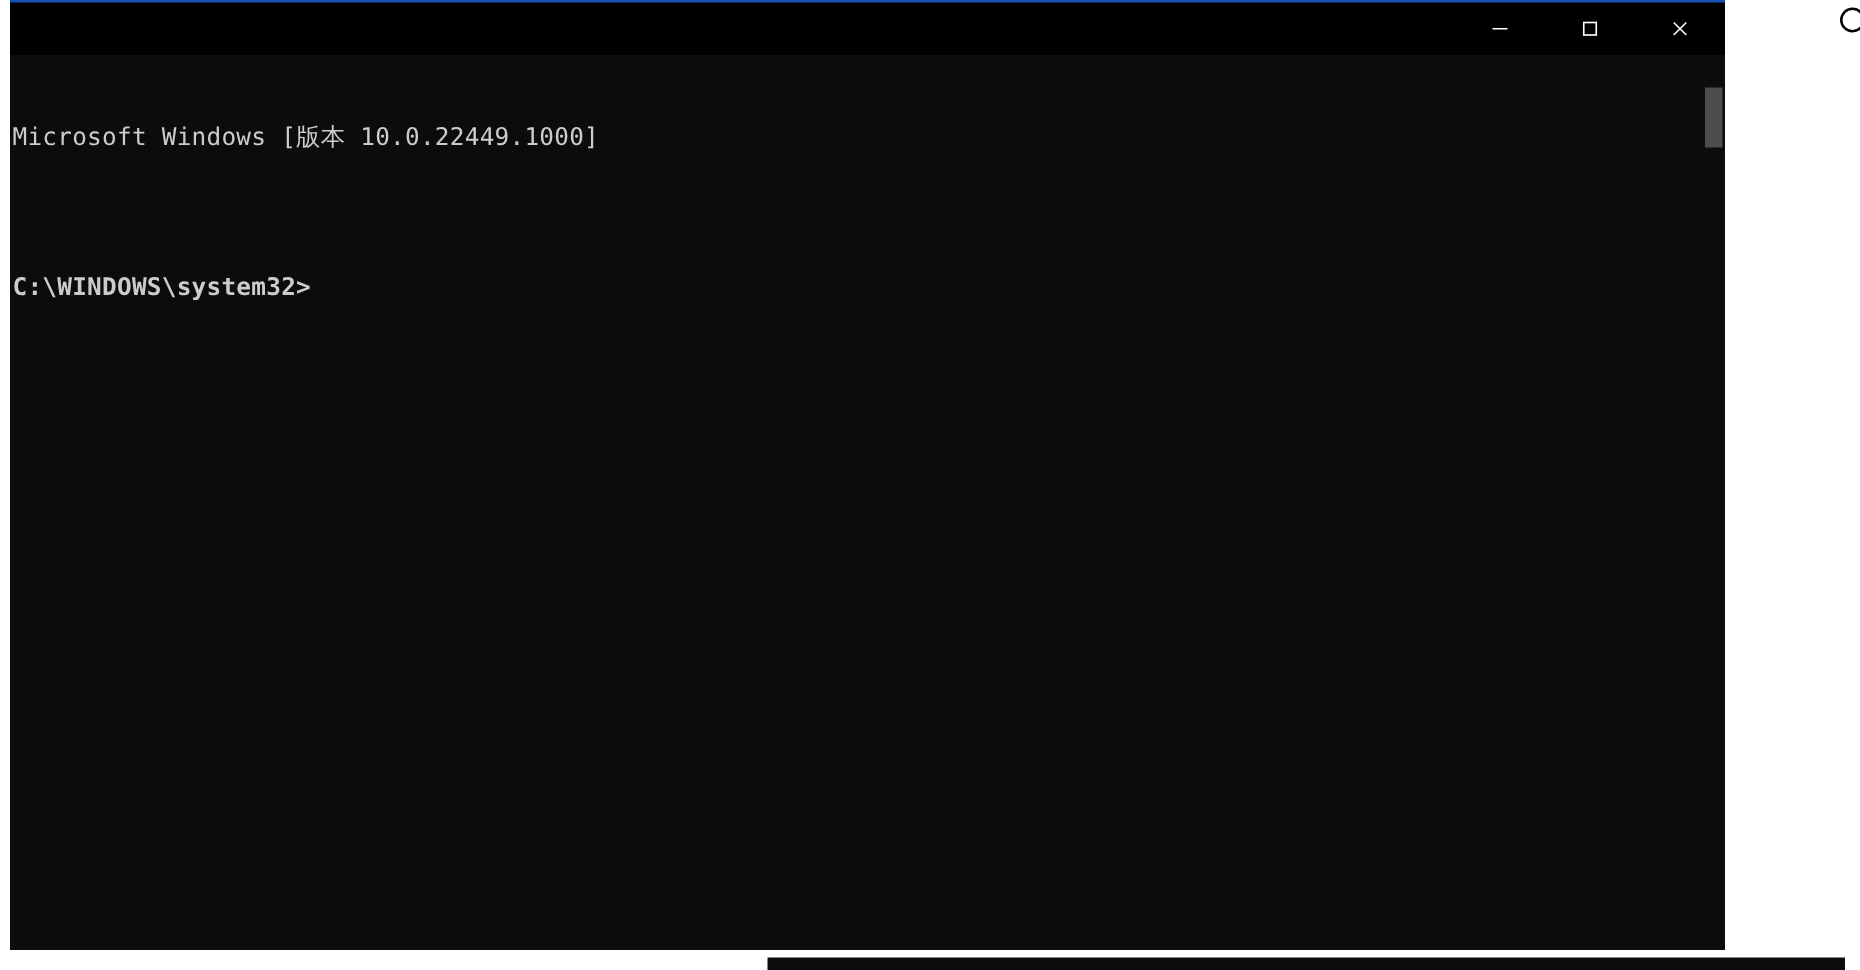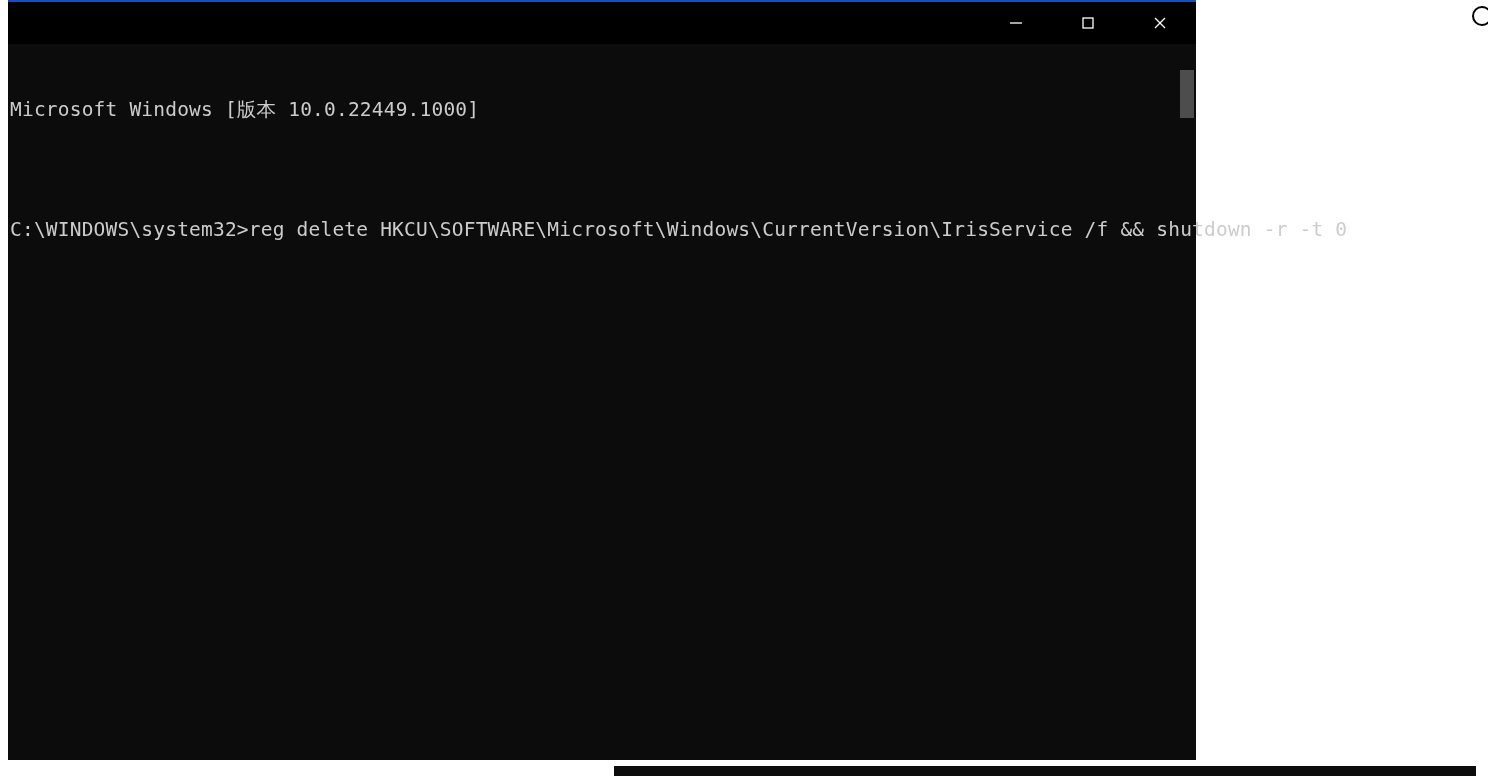--- a/index.html
+++ b/index.html
@@ -12,21 +12,21 @@
       height: 776px;
       background: #ffffff;
       font-family: 'Consolas', 'NSimSun', 'SimSun', monospace;
       overflow: hidden;
       position: relative;
     }
     .window {
       position: absolute;
       left: 8px;
       top: 0;
-      width: 1188px;
+      width: 1372px;
       height: 760px;
       background: #0c0c0c;
       display: flex;
       flex-direction: column;
     }
     .titlebar {
       height: 44px;
       background: #000000;
       display: flex;
       justify-content: flex-end;
@@ -62,20 +62,21 @@
       color: #cccccc;
       white-space: pre;
       font-family: 'Consolas', 'NSimSun', 'SimSun', monospace;
       letter-spacing: 0.2px;
     }
     .terminal-line {
       display: block;
     }
     .prompt-line {
       display: flex;
+      font-weight: bold;
     }
     .scrollbar {
       position: absolute;
       right: 2px;
       top: 6px;
       width: 14px;
       height: 698px;
       background: transparent;
     }
     .scrollbar-thumb {
@@ -125,21 +126,21 @@
             <line x1="3" y1="3" x2="13" y2="13" stroke="#ffffff" stroke-width="1.3"></line>
             <line x1="13" y1="3" x2="3" y2="13" stroke="#ffffff" stroke-width="1.3"></line>
           </svg>
       </div>
     </div>
   </div>
   <div class="terminal-body">
     <div class="terminal-content">
       <span class="terminal-line">Microsoft Windows [版本 10.0.22449.1000]</span>
       <span class="terminal-line"></span>
-      <span class="terminal-line prompt-line"><span>C:\WINDOWS\system32&gt;</span><span>reg delete HKCU\SOFTWARE\Microsoft\Windows\CurrentVersion\IrisService /f &amp;&amp; shutdown -r -t 0</span></span>
+      <span class="terminal-line prompt-line"><span>C:\WINDOWS\system32&gt;</span></span>
     </div>
     <div class="scrollbar">
       <div class="scrollbar-thumb"></div>
     </div>
   </div>
 </div>
 
 <div class="external-curve"></div>
 <div class="bottom-dark"></div>
 

